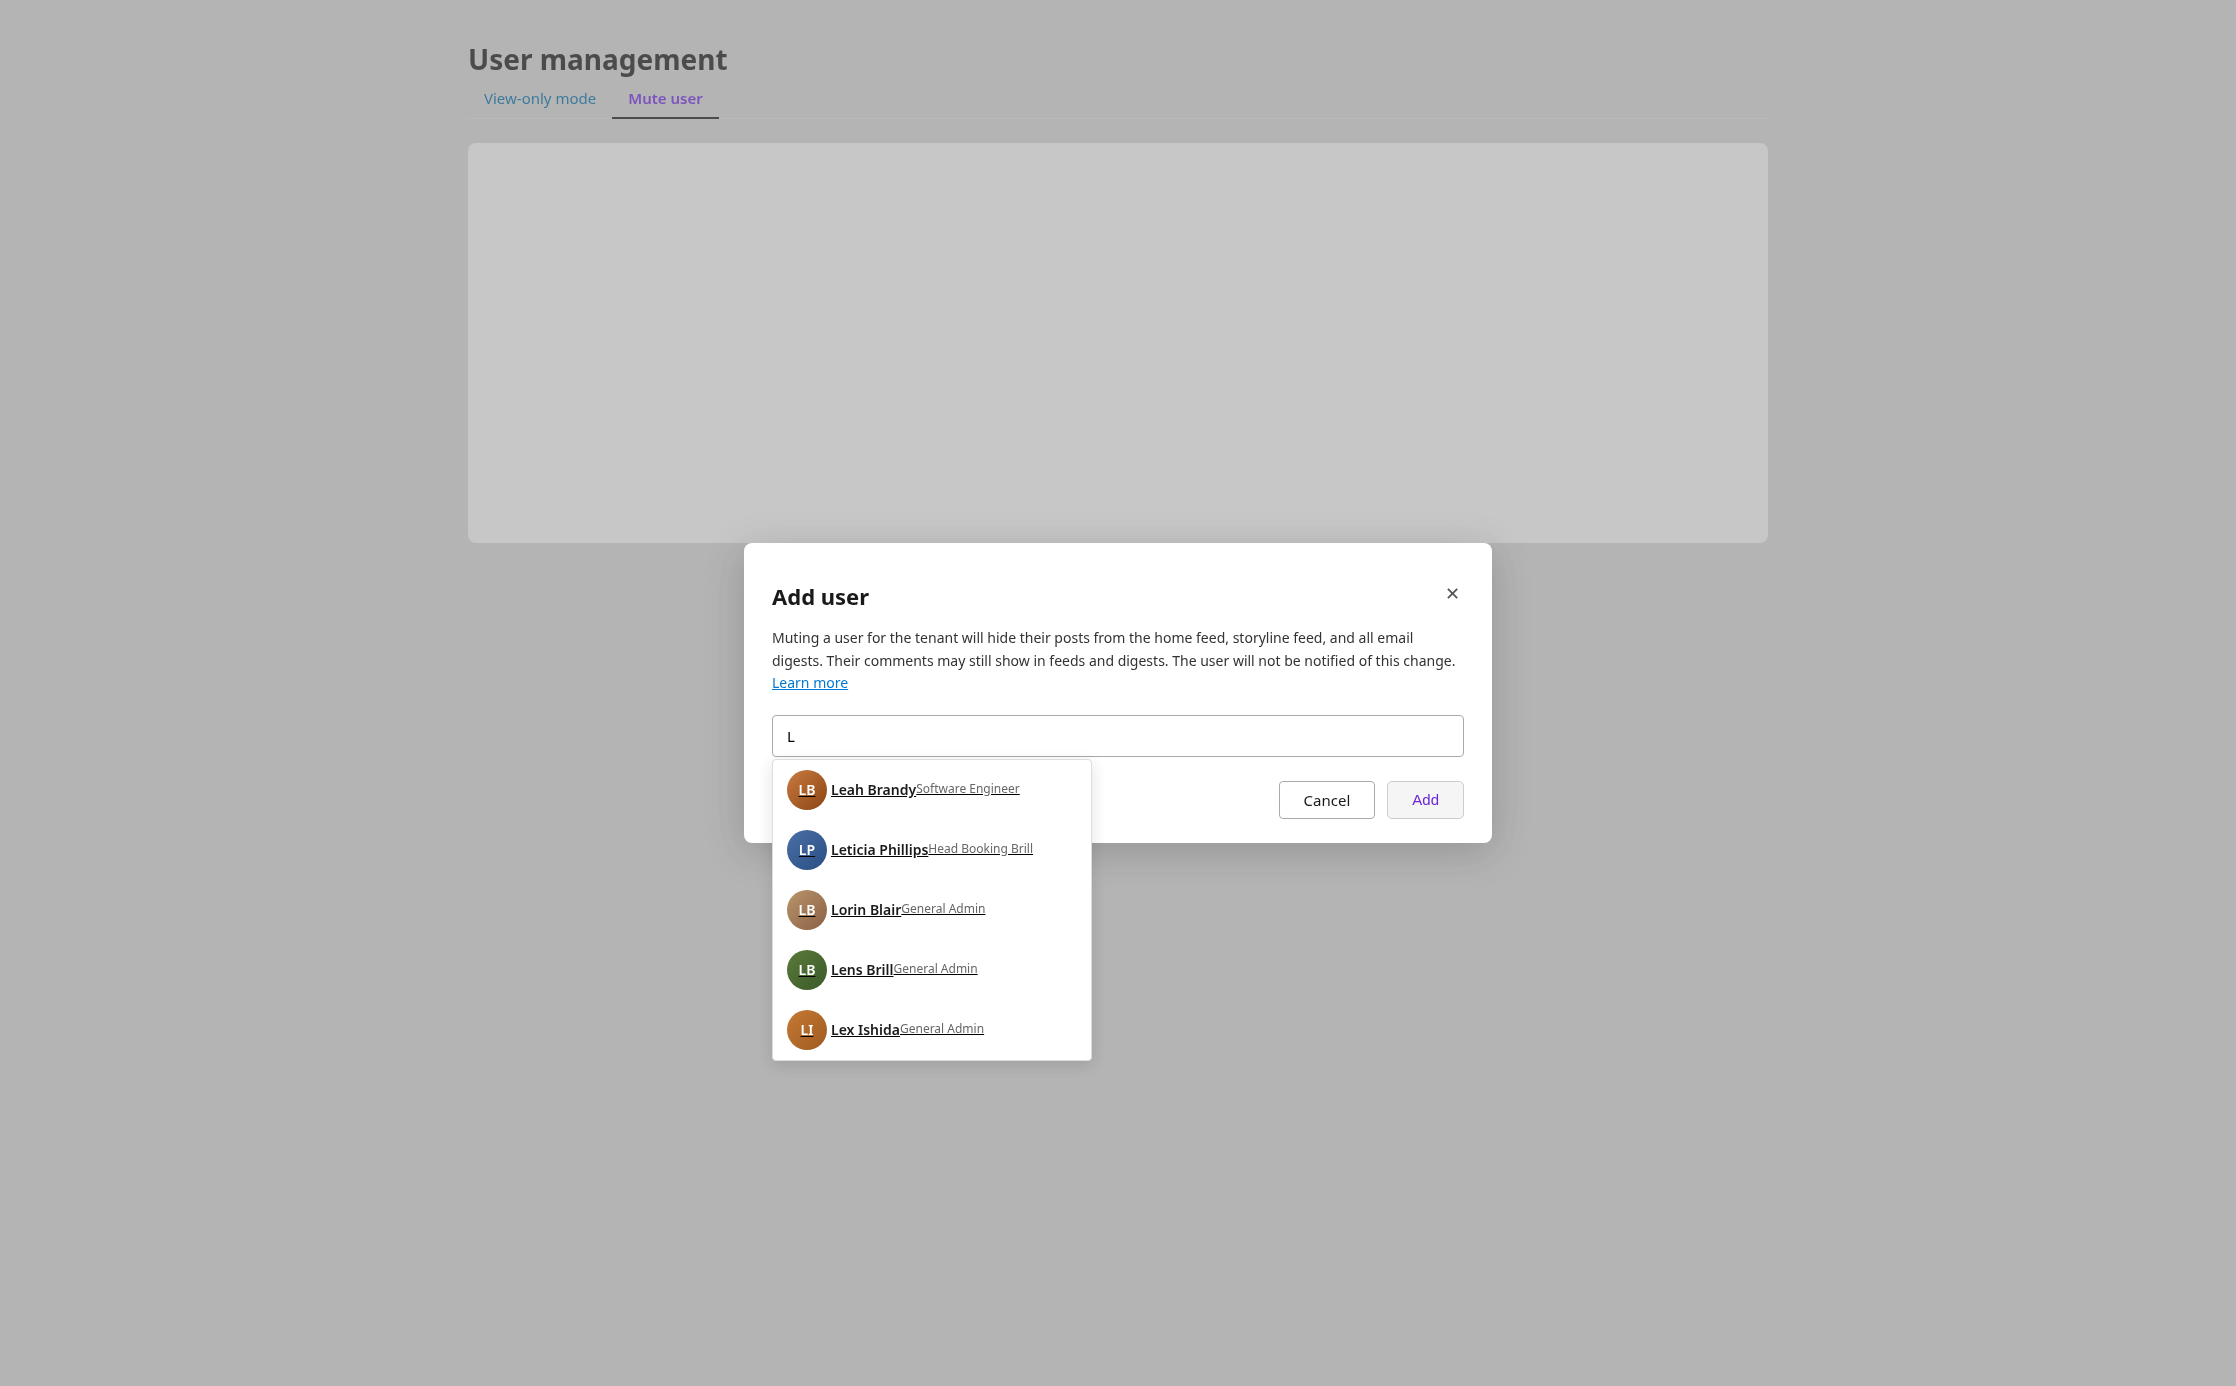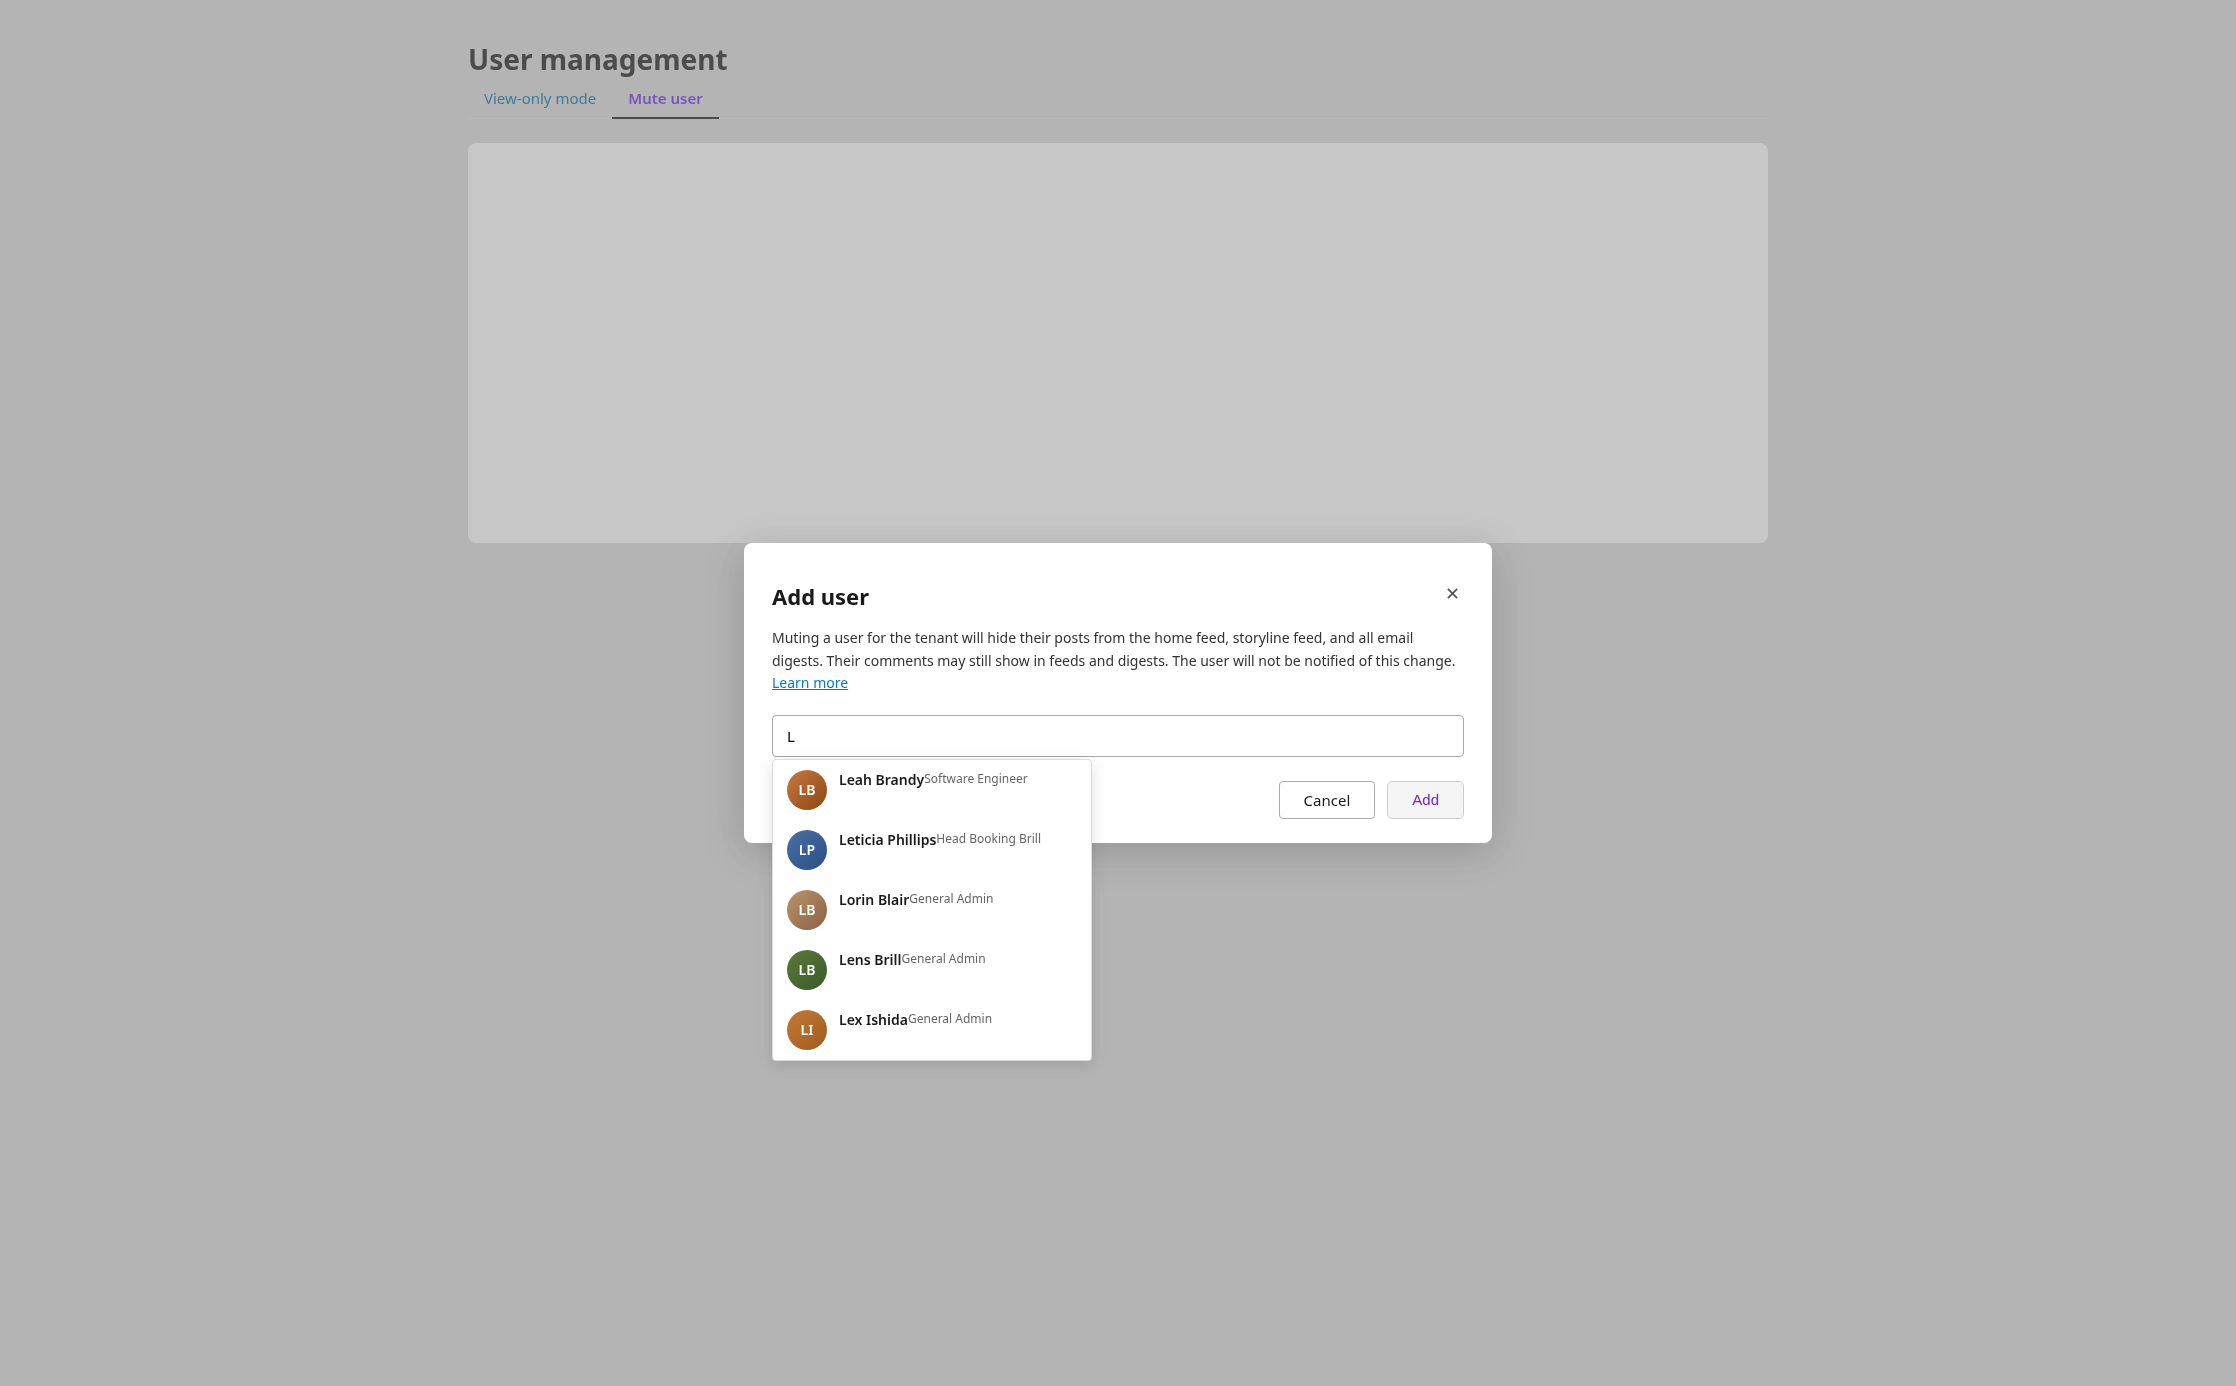--- a/index.html
+++ b/index.html
@@ -156,24 +156,25 @@
       width: 320px;
       background: #fff;
       border: 1px solid #ddd;
       border-radius: 4px;
       box-shadow: 0 4px 16px rgba(0,0,0,0.12);
       z-index: 200;
     }
 
     .dropdown-item {
       display: flex;
-      align-items: flex-start;
-      gap: 12px;
+      align-items: center;
+      gap: 4px;
       padding: 10px 14px;
       cursor: pointer;
+      text-decoration: underline;
     }
 
     .avatar {
       width: 40px;
       height: 40px;
       border-radius: 50%;
       overflow: hidden;
       flex-shrink: 0;
       display: flex;
       align-items: center;

